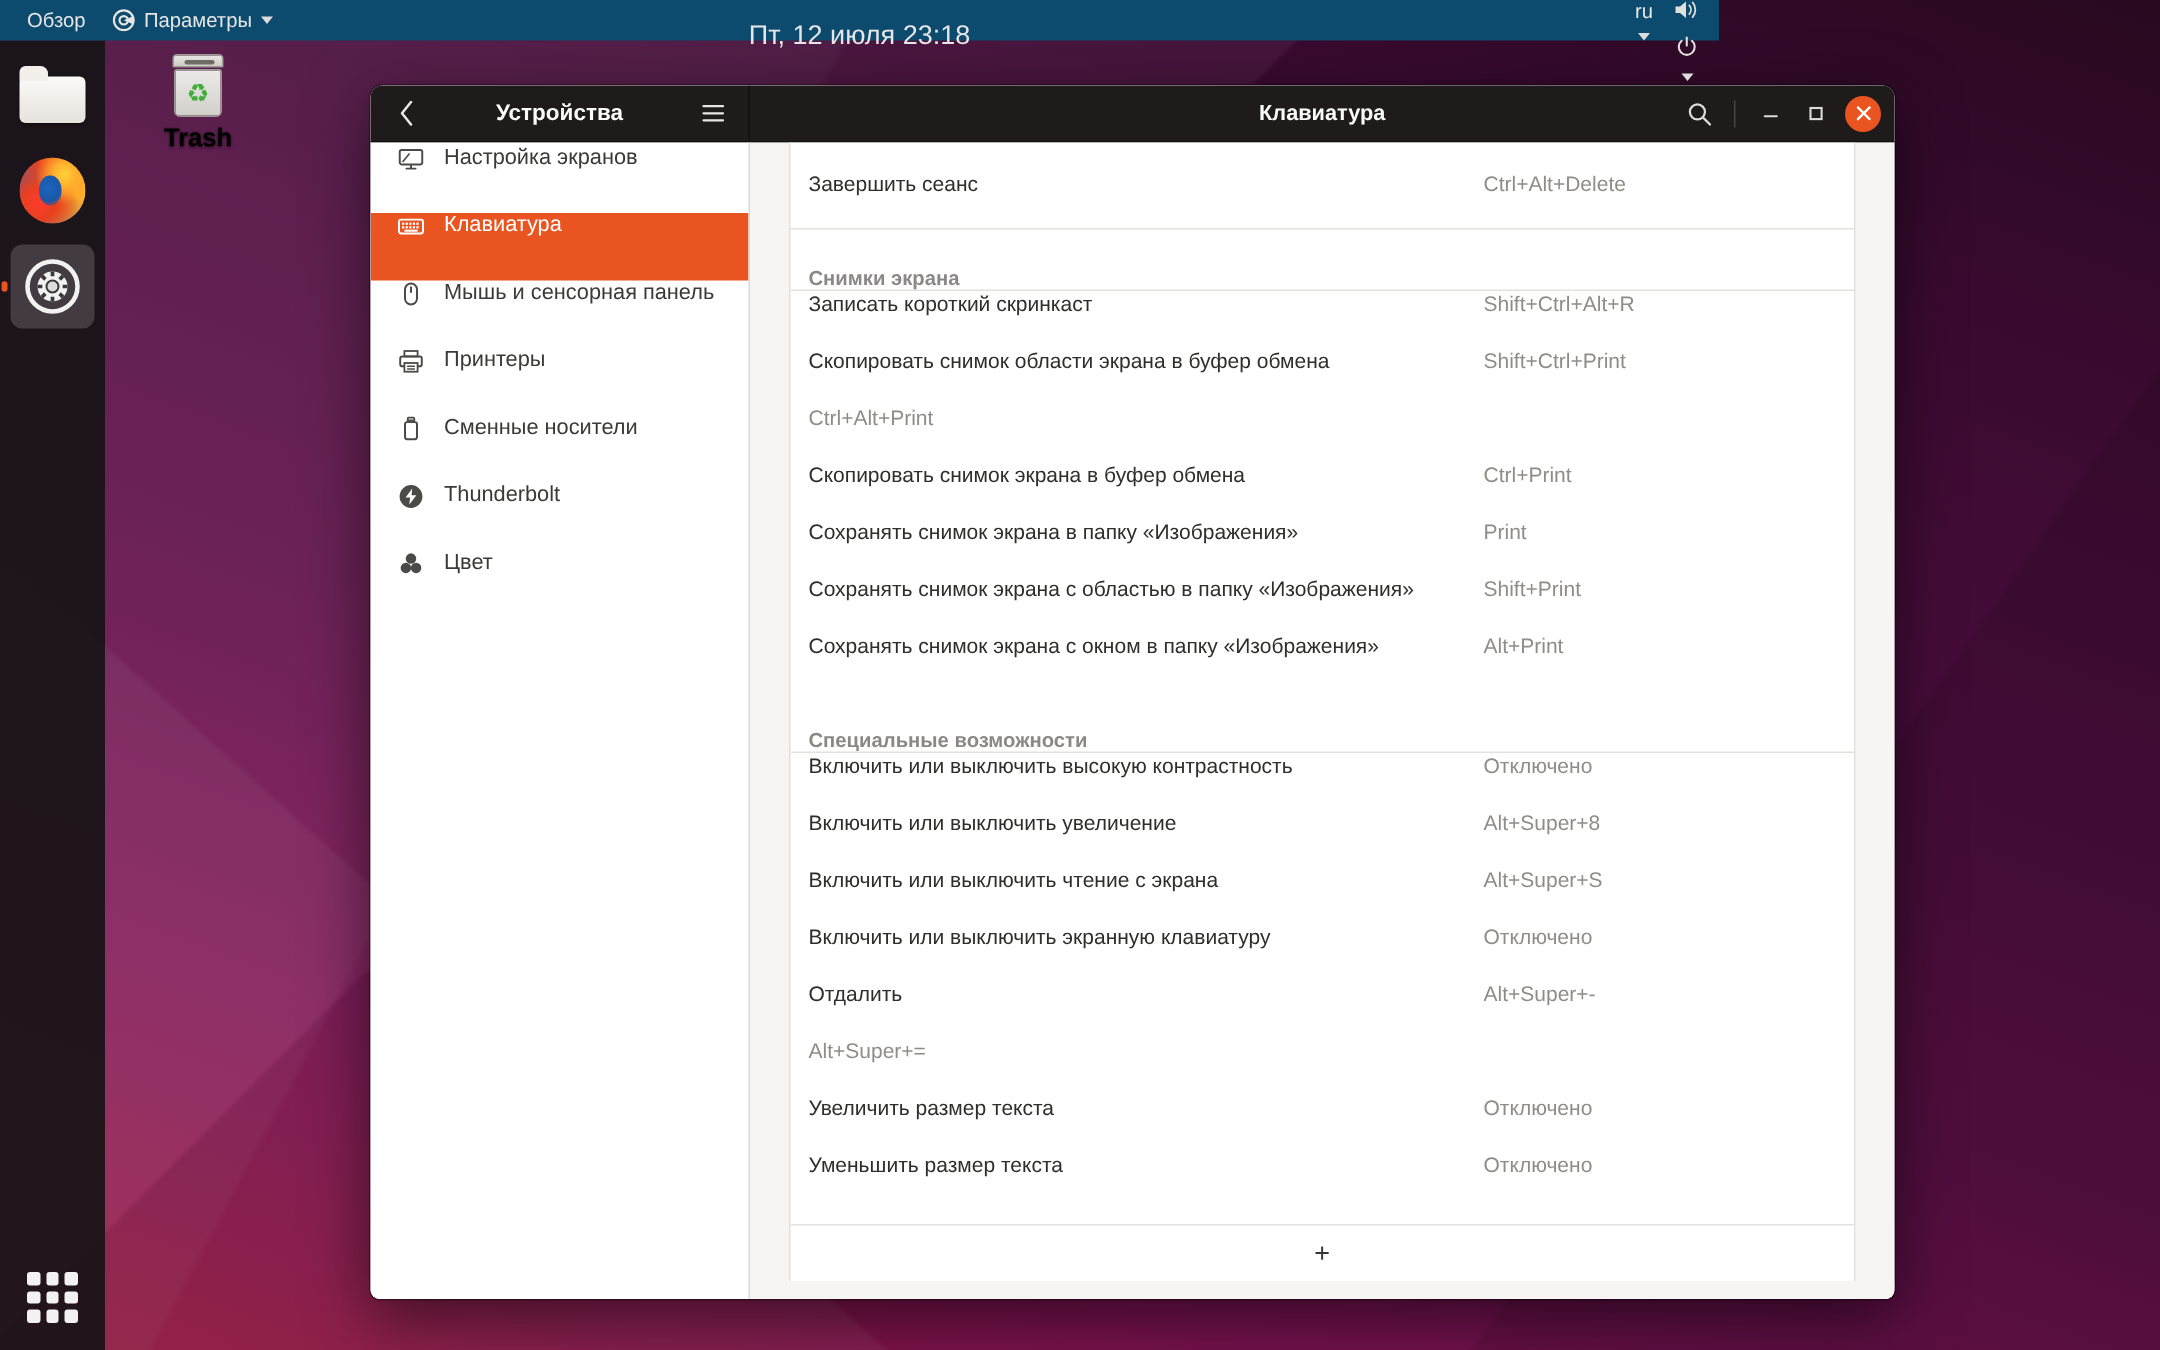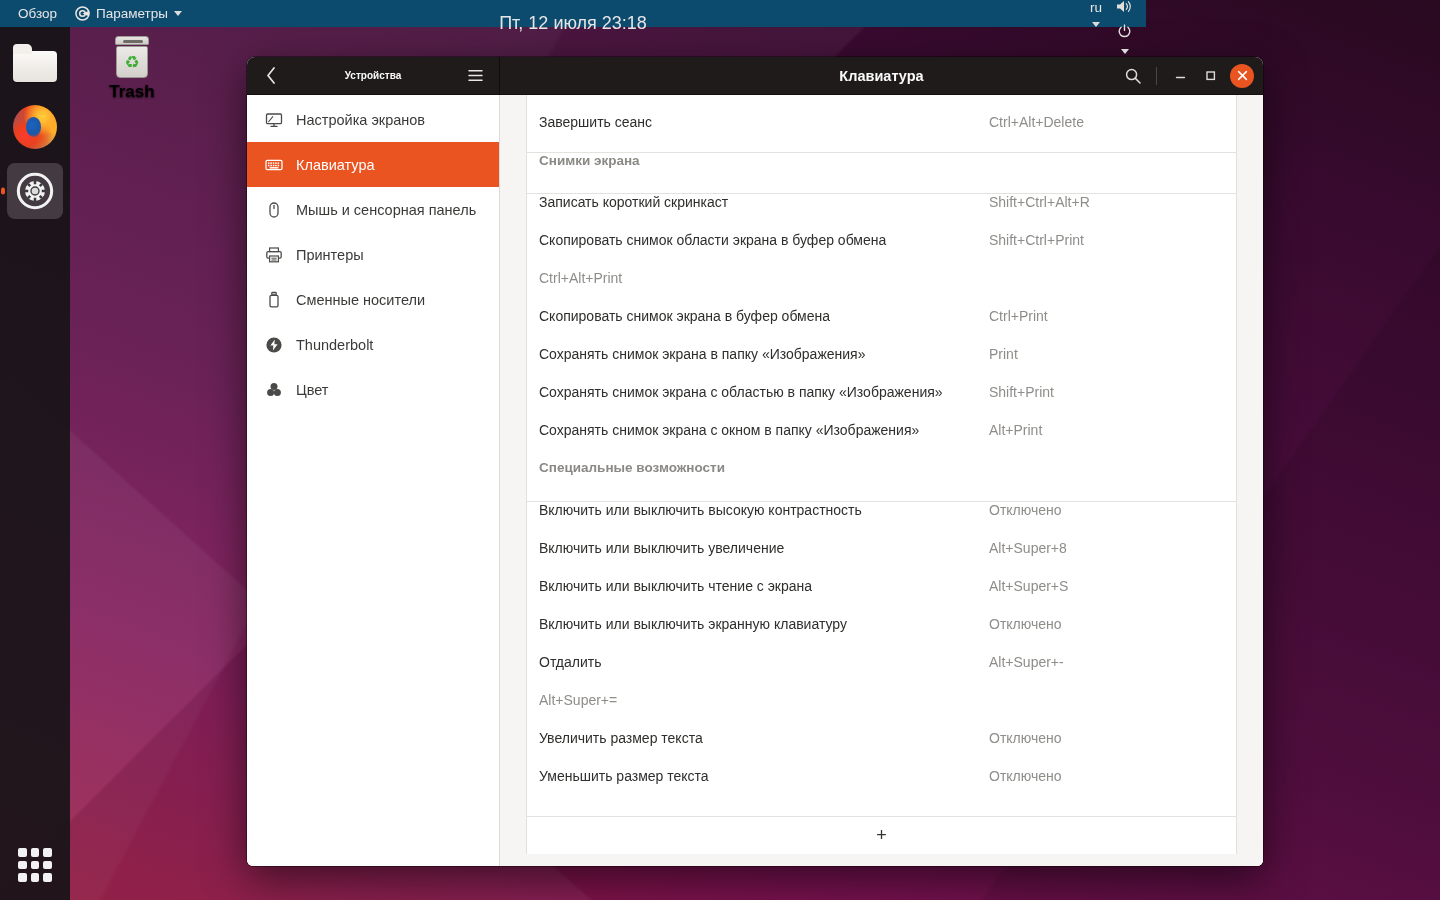--- a/index.html
+++ b/index.html
@@ -141,21 +141,21 @@
     width:253px; display:flex; align-items:center;
     border-right:1px solid #0f0d0d; position:relative;
   }
   .tb-back {
     width:32px; height:26px; margin-left:8px; display:flex;
     align-items:center; justify-content:center; cursor:default;
     border-radius:4px; color:#e9e6e4;
   }
   .tb-title-left {
     position:absolute; left:0; right:0; text-align:center;
-    color:#fbfbfb; font-size:10px; font-weight:bold; pointer-events:none;
+    color:#fbfbfb; font-size:15px; font-weight:bold; pointer-events:none;
   }
   .tb-burger {
     position:absolute; right:10px; width:28px; height:26px;
     display:flex; align-items:center; justify-content:center;
     border-radius:4px; color:#e9e6e4; cursor:default;
   }
   .tb-right { flex:1; display:flex; align-items:center; position:relative; }
   .tb-title-right {
     position:absolute; left:0; right:0; text-align:center;
     color:#fbfbfb; font-size:14.5px; font-weight:bold; pointer-events:none;
@@ -176,21 +176,21 @@
   }
 
   .win-body { flex:1; display:flex; min-height:0; }
 
   
   .sidebar {
     width:253px; background:#fff; border-right:1px solid #dcdad6;
     padding-top:2px; overflow:hidden;
   }
   .side-item {
-    display:flex; align-items:center; gap:13px;
+    display:flex; align-items:flex-start; gap:13px;
     height:45px; padding:0 18px; cursor:default;
     font-size:14.5px; color:#3a3a38;
   }
   .side-item.selected { background:#e95420; color:#fff; }
   .side-item .si-icon {
     width:18px; height:18px; display:flex; align-items:center;
     justify-content:center; flex:0 0 18px;
   }
 
   
@@ -208,21 +208,21 @@
 
   .sc-row {
     display:flex; height:38px; padding:0 12px;
     font-size:14px; color:#2e2e2c;
   }
   .sc-row .name { flex:0 0 450px; }
   .sc-row .accel { color:#8e8d8a; }
   .sc-row.clipped { height:19px; overflow:hidden; align-items:flex-end; }
 
   .sc-section {
-    display:flex; align-items:flex-start; height:42px; padding:0 12px;
+    display:flex; align-items:flex-end; height:42px; padding:0 12px;
     font-size:13.5px; font-weight:bold; color:#8a8986;
     border-bottom:1px solid #e4e2df;
   }
   .sc-section.first { border-top:1px solid #e4e2df; }
 
   .add-row {
     height:38px; border-top:1px solid #e4e2df;
     display:flex; align-items:center; justify-content:center;
     color:#35342f; font-size:18px; cursor:default; flex:0 0 38px;
   }

